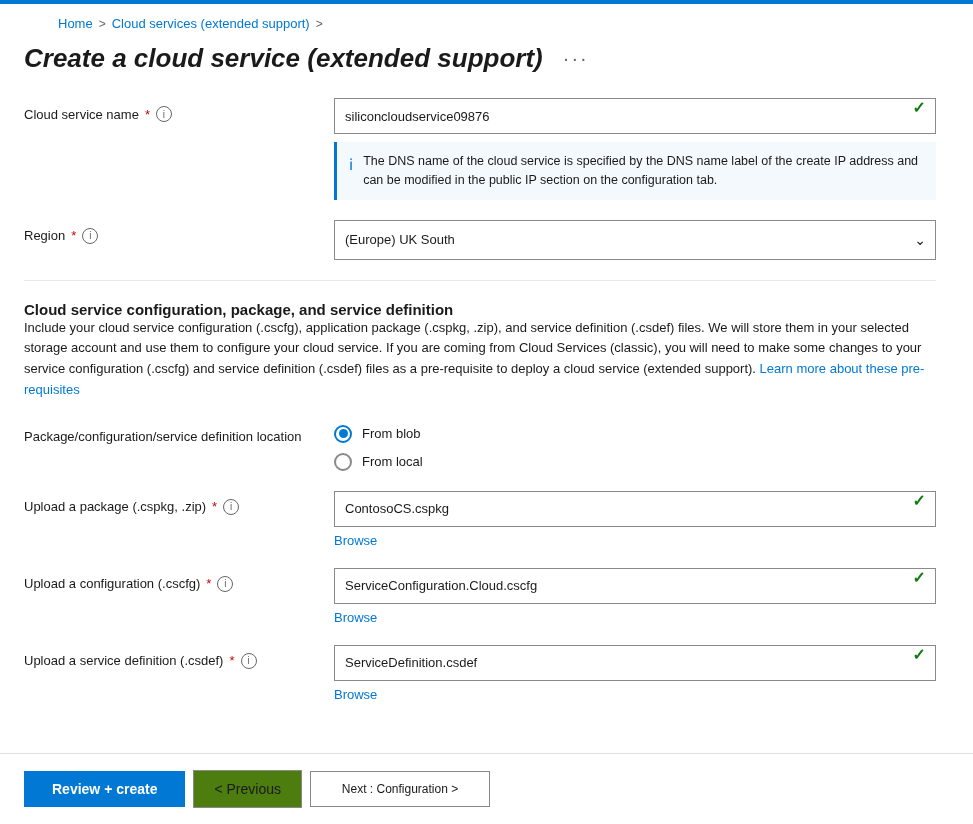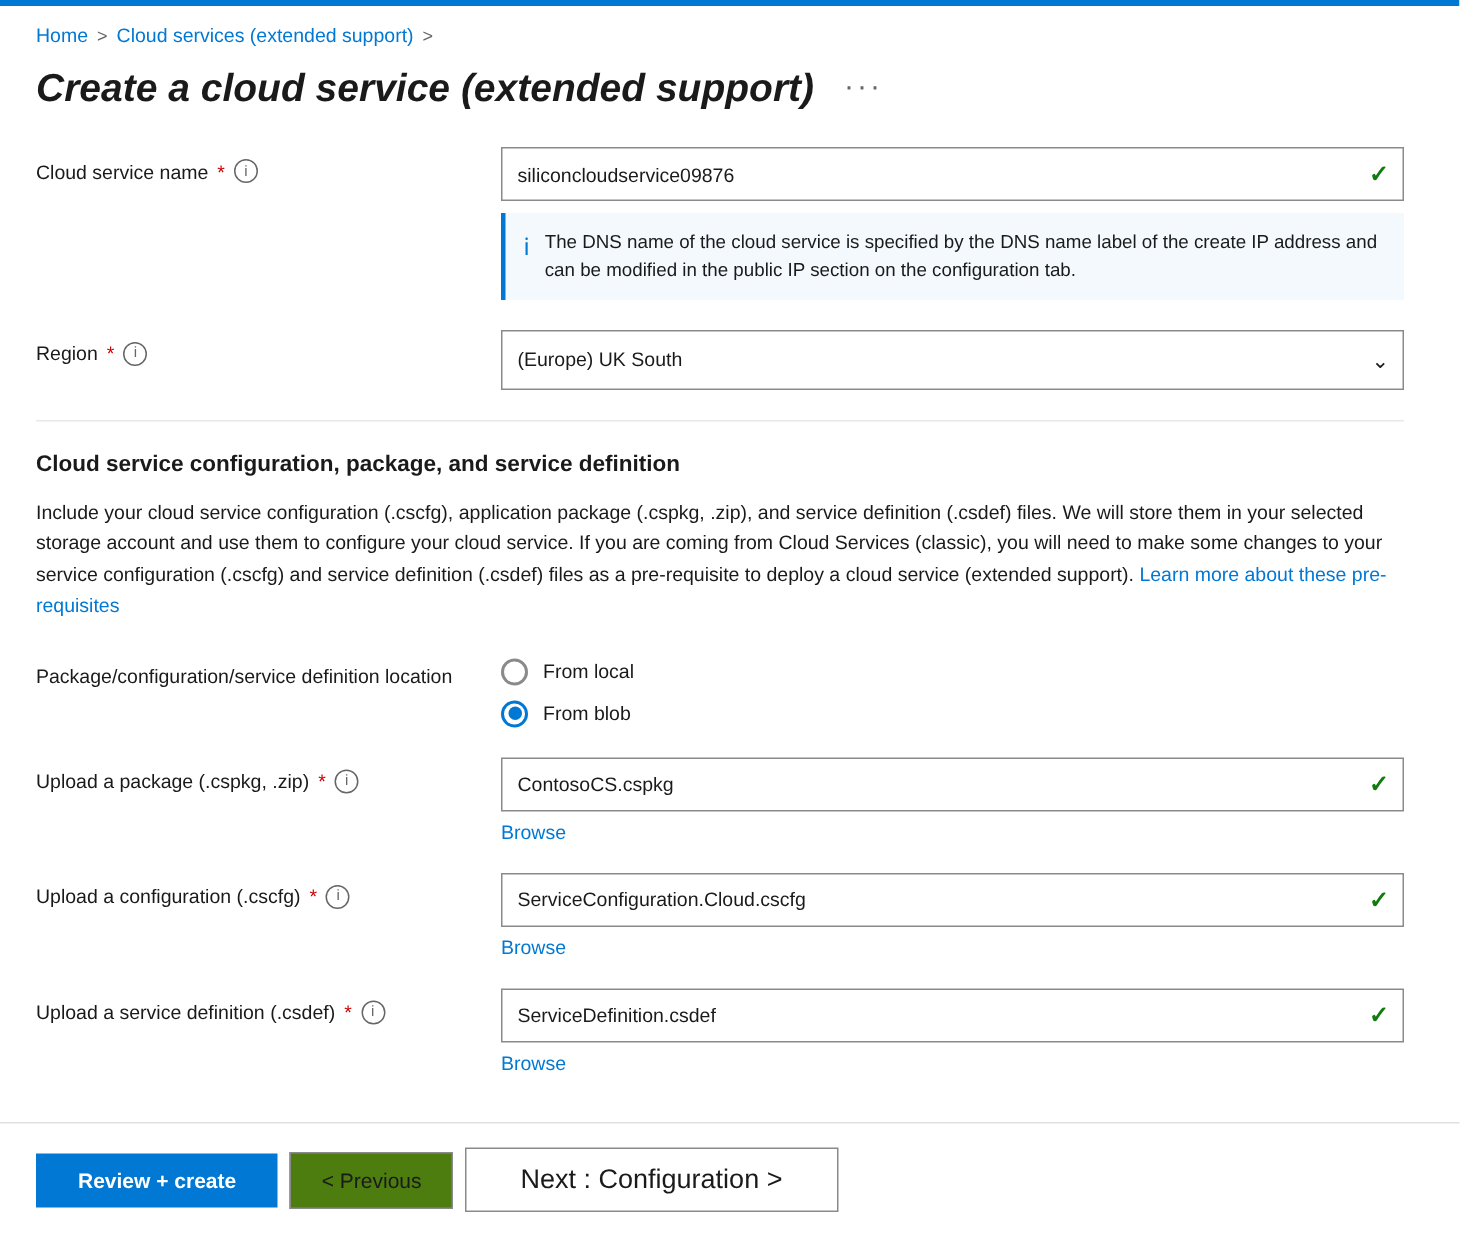--- a/index.html
+++ b/index.html
@@ -1,68 +1,68 @@
 <!DOCTYPE html>
 <html><head>
   <meta charset="utf-8">
   <style>
     * { box-sizing: border-box; margin: 0; padding: 0; }
     body { font-family: 'Segoe UI', Arial, sans-serif; font-size: 14px; color: #1a1a1a; background: #fff; }
     
     .top-bar { height: 4px; background: #0078d4; }
     
-    .breadcrumb { padding: 12px 24px 8px; font-size: 13px; color: #0078d4; display: flex; align-items: center; gap: 6px; }
+    .breadcrumb { padding: 12px 24px 8px; font-size: 13px; color: #0078d4; display: flex; align-items: center; gap: 6px; margin-left: 34px; }
     .breadcrumb a { color: #0078d4; text-decoration: none; }
     .breadcrumb span { color: #666; font-size: 12px; }
     
     .page-header { padding: 4px 24px 16px; display: flex; align-items: center; gap: 12px; }
     .page-title { font-size: 26px; font-weight: 600; color: #1a1a1a; font-style: italic; }
     .ellipsis-btn { background: none; border: none; font-size: 20px; color: #666; cursor: pointer; letter-spacing: 2px; padding: 4px 8px; }
     
     .content { padding: 8px 24px 100px; max-width: 960px; }
     
     .form-row { display: flex; align-items: flex-start; margin-bottom: 20px; }
     .form-label { width: 310px; min-width: 310px; padding-top: 8px; font-size: 13px; color: #1a1a1a; display: flex; align-items: center; gap: 6px; flex-wrap: wrap; }
     .form-label .required { color: #c00; }
     .info-icon { width: 16px; height: 16px; border-radius: 50%; border: 1px solid #666; display: inline-flex; align-items: center; justify-content: center; font-size: 10px; color: #666; cursor: pointer; flex-shrink: 0; }
     .form-control-wrap { flex: 1; }
     
-    .input-with-check { position: relative; display: flex; align-items: center; }
+    .input-with-check { position: relative; display: flex; align-items: flex-start; }
     .input-with-check input { width: 100%; height: 36px; border: 1px solid #8a8a8a; padding: 0 36px 0 10px; font-size: 13px; color: #1a1a1a; outline: none; }
     .check-icon { position: absolute; right: 10px; color: #107c10; font-size: 16px; font-weight: bold; }
     
     .select-wrap { position: relative; display: flex; align-items: center; }
     .select-wrap select { width: 100%; height: 40px; border: 1px solid #8a8a8a; padding: 0 36px 0 10px; font-size: 13px; color: #1a1a1a; appearance: none; background: #fff; outline: none; cursor: pointer; }
     .chevron-down { position: absolute; right: 10px; color: #1a1a1a; font-size: 14px; pointer-events: none; }
     
     .info-box { display: flex; gap: 10px; padding: 10px 12px; background: #f4f9fe; border-left: 3px solid #0078d4; margin-top: 8px; }
     .info-box-icon { color: #0078d4; font-size: 16px; flex-shrink: 0; margin-top: 1px; }
     .info-box-text { font-size: 12.5px; color: #1a1a1a; line-height: 1.5; }
     
-    .section-title { font-size: 15px; font-weight: 700; color: #1a1a1a; margin-bottom: 14px; }
+    .section-title { font-size: 15px; font-weight: 700; color: #1a1a1a; }
     
     .description-text { font-size: 13px; color: #1a1a1a; line-height: 1.6; margin-bottom: 20px; }
     .description-text a { color: #0078d4; text-decoration: none; }
     
     .radio-group { display: flex; flex-direction: column; gap: 10px; padding-top: 4px; }
     .radio-item { display: flex; align-items: center; gap: 10px; cursor: pointer; }
     .radio-outer { width: 18px; height: 18px; border-radius: 50%; border: 2px solid #8a8a8a; display: flex; align-items: center; justify-content: center; flex-shrink: 0; }
     .radio-outer.selected { border-color: #0078d4; }
     .radio-inner { width: 9px; height: 9px; border-radius: 50%; background: #0078d4; }
     .radio-label { font-size: 13px; color: #1a1a1a; }
     
     .browse-link { display: block; color: #0078d4; font-size: 13px; margin-top: 6px; cursor: pointer; text-decoration: none; }
     
     .footer { position: fixed; bottom: 0; left: 0; right: 0; background: #fff; border-top: 1px solid #e0e0e0; padding: 16px 24px; display: flex; align-items: center; gap: 8px; }
     
     .btn-primary { background: #0078d4; color: #fff; border: none; padding: 10px 28px; font-size: 14px; font-weight: 600; cursor: pointer; min-width: 140px; }
     
     .btn-secondary { background: #4d7c0f; color: #1a1a1a; border: 1px solid #8a8a8a; padding: 10px 20px; font-size: 14px; cursor: pointer; min-width: 100px; }
     
-    .btn-outline { background: #fff; color: #1a1a1a; border: 1px solid #8a8a8a; padding: 10px 36px; font-size: 18px; cursor: pointer; min-width: 180px; text-align: right; }
+    .btn-outline { background: #fff; color: #1a1a1a; border: 1px solid #8a8a8a; padding: 10px 8px; font-size: 12px; cursor: pointer; min-width: 180px; }
 
     .form-divider { height: 1px; background: #e8e8e8; margin: 8px 0 20px; }
   </style>
 </head>
 <body>
 
 <div class="top-bar"></div>
 
 <div class="breadcrumb">
   <a>Home</a>
@@ -124,30 +124,30 @@
     <a>Learn more about these pre-requisites</a>
   </p>
 
   <div class="form-row">
     <div class="form-label">
       <span>Package/configuration/service definition location</span>
     </div>
     <div class="form-control-wrap">
       <div class="radio-group">
         <label class="radio-item">
-          <div class="radio-outer">
-          </div>
-          <span class="radio-label">From local</span>
-        </label>
-        <label class="radio-item">
           <div class="radio-outer selected">
             <div class="radio-inner"></div>
           </div>
           <span class="radio-label">From blob</span>
         </label>
+        <label class="radio-item">
+          <div class="radio-outer">
+          </div>
+          <span class="radio-label">From local</span>
+        </label>
       </div>
     </div>
   </div>
 
   <div class="form-row">
     <div class="form-label">
       <span>Upload a package (.cspkg, .zip)</span>
       <span class="required">*</span>
       <span class="info-icon">i</span>
     </div>

